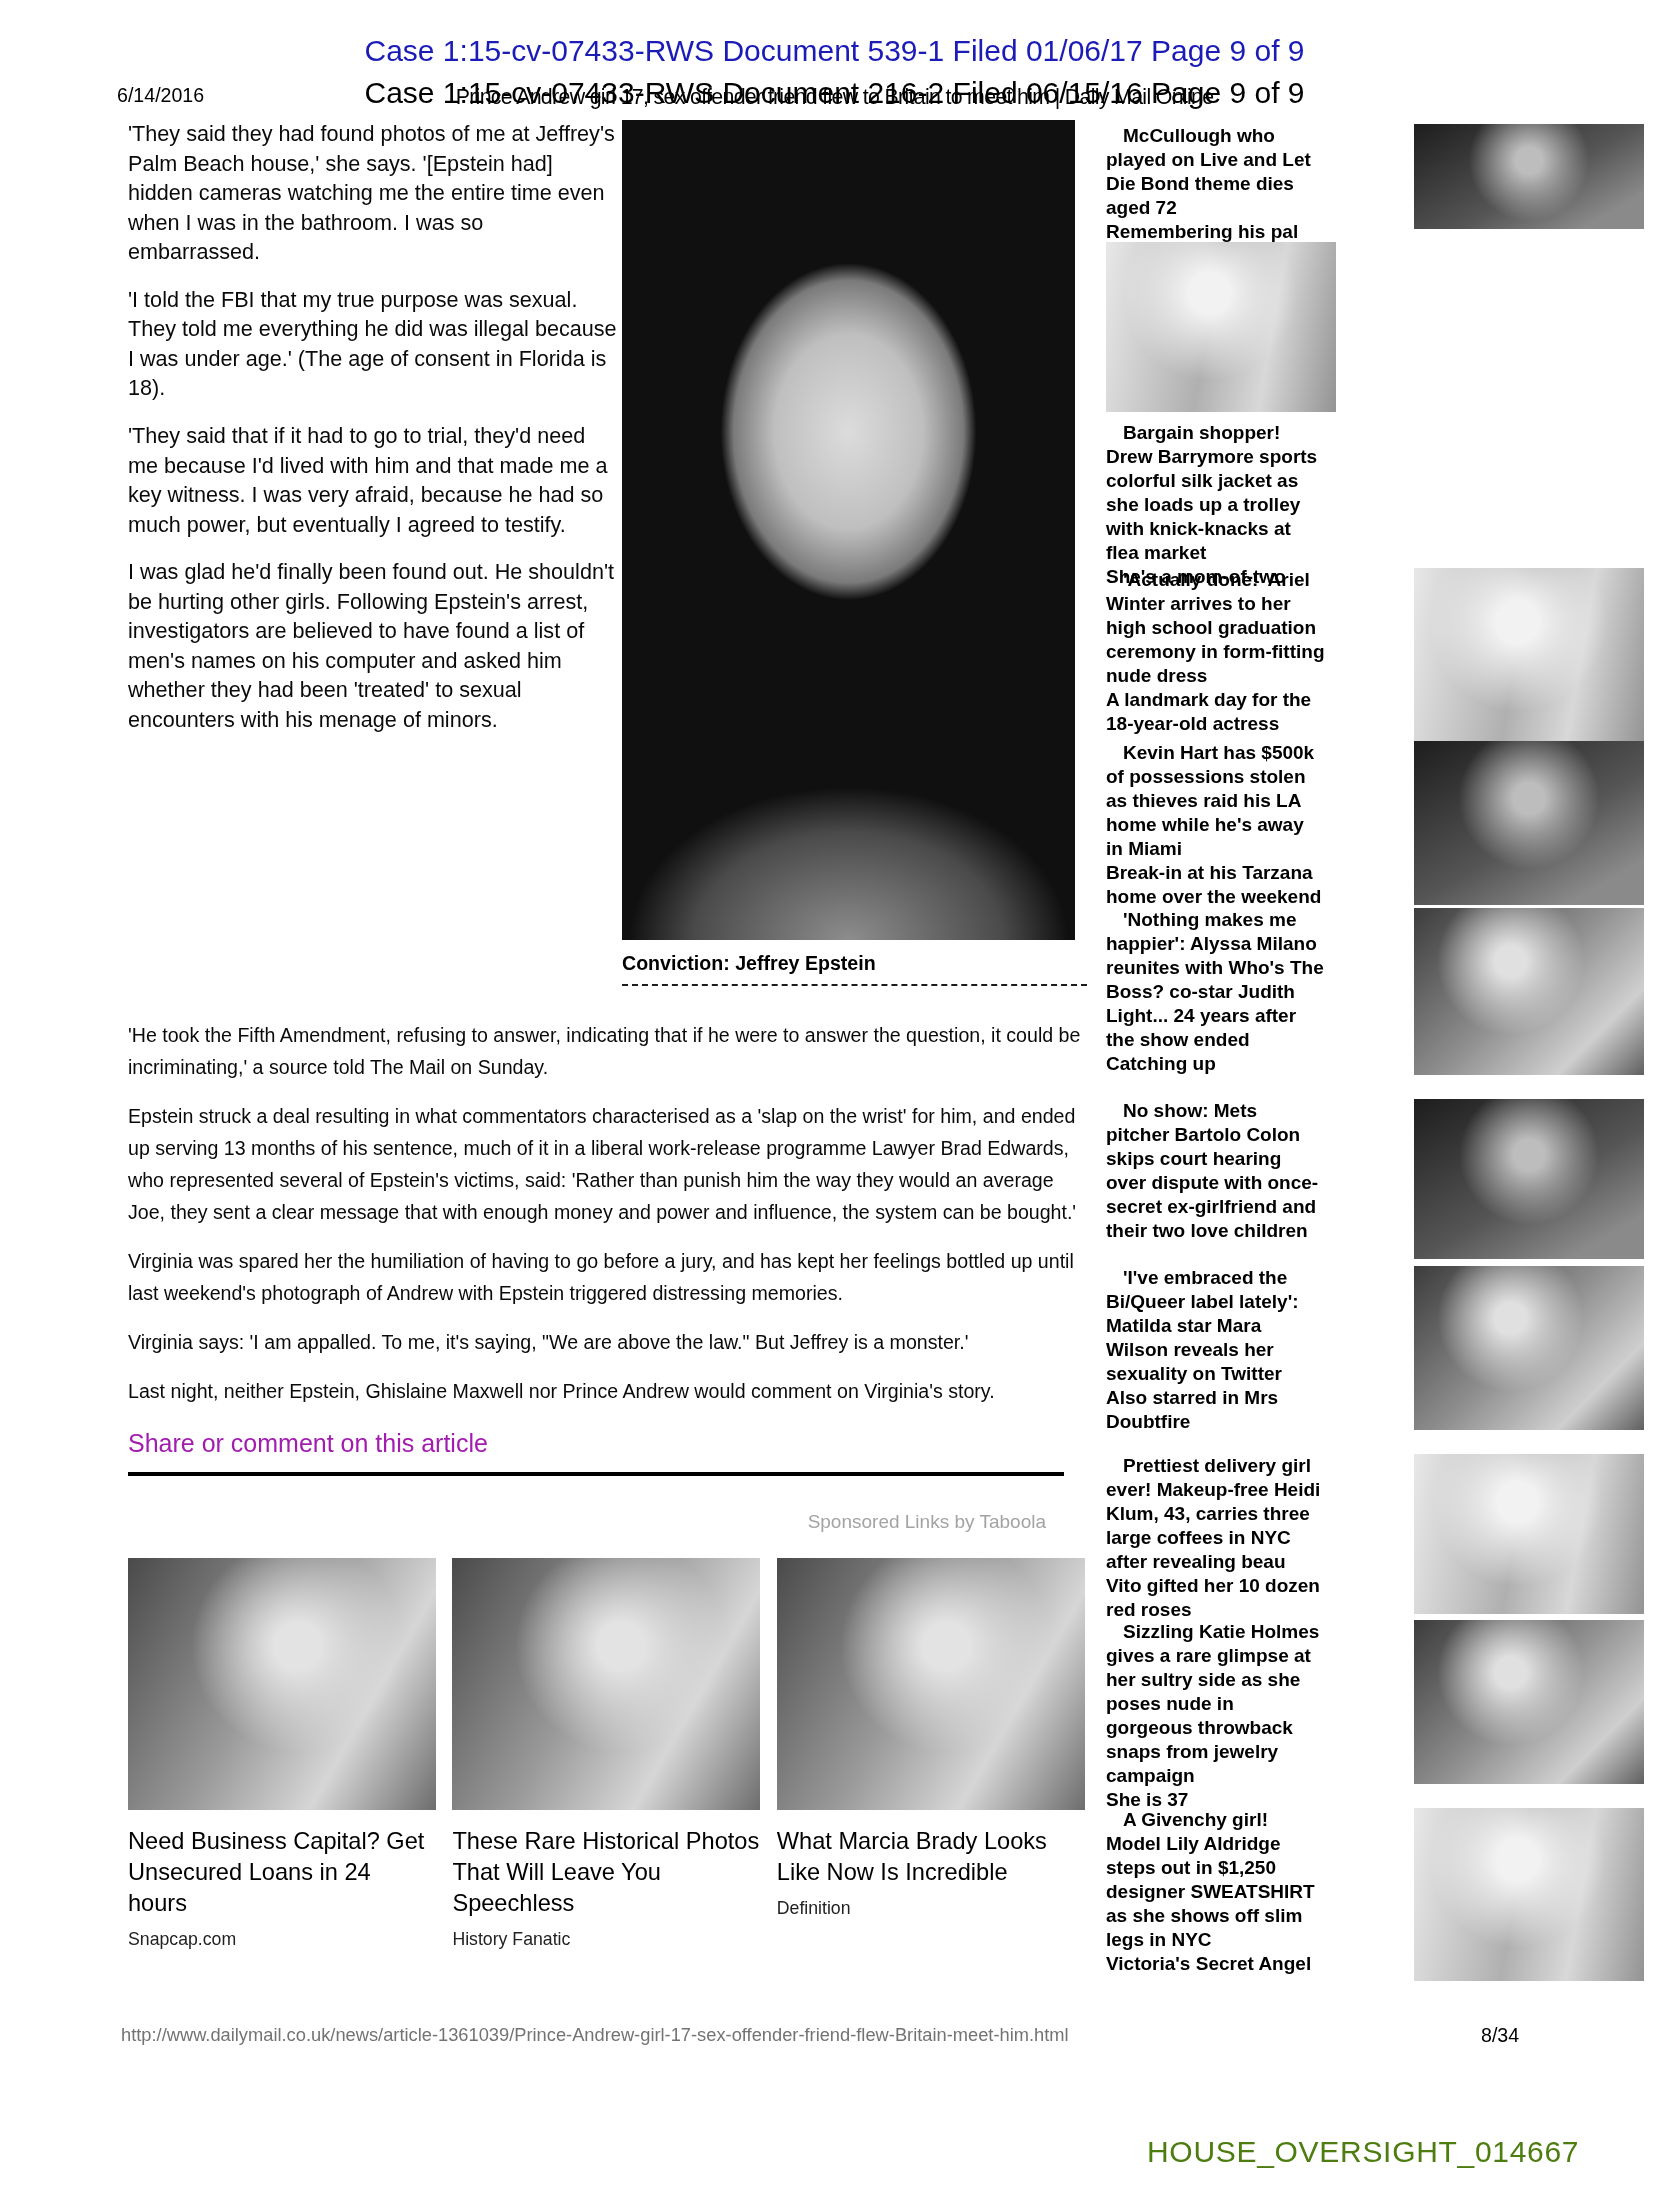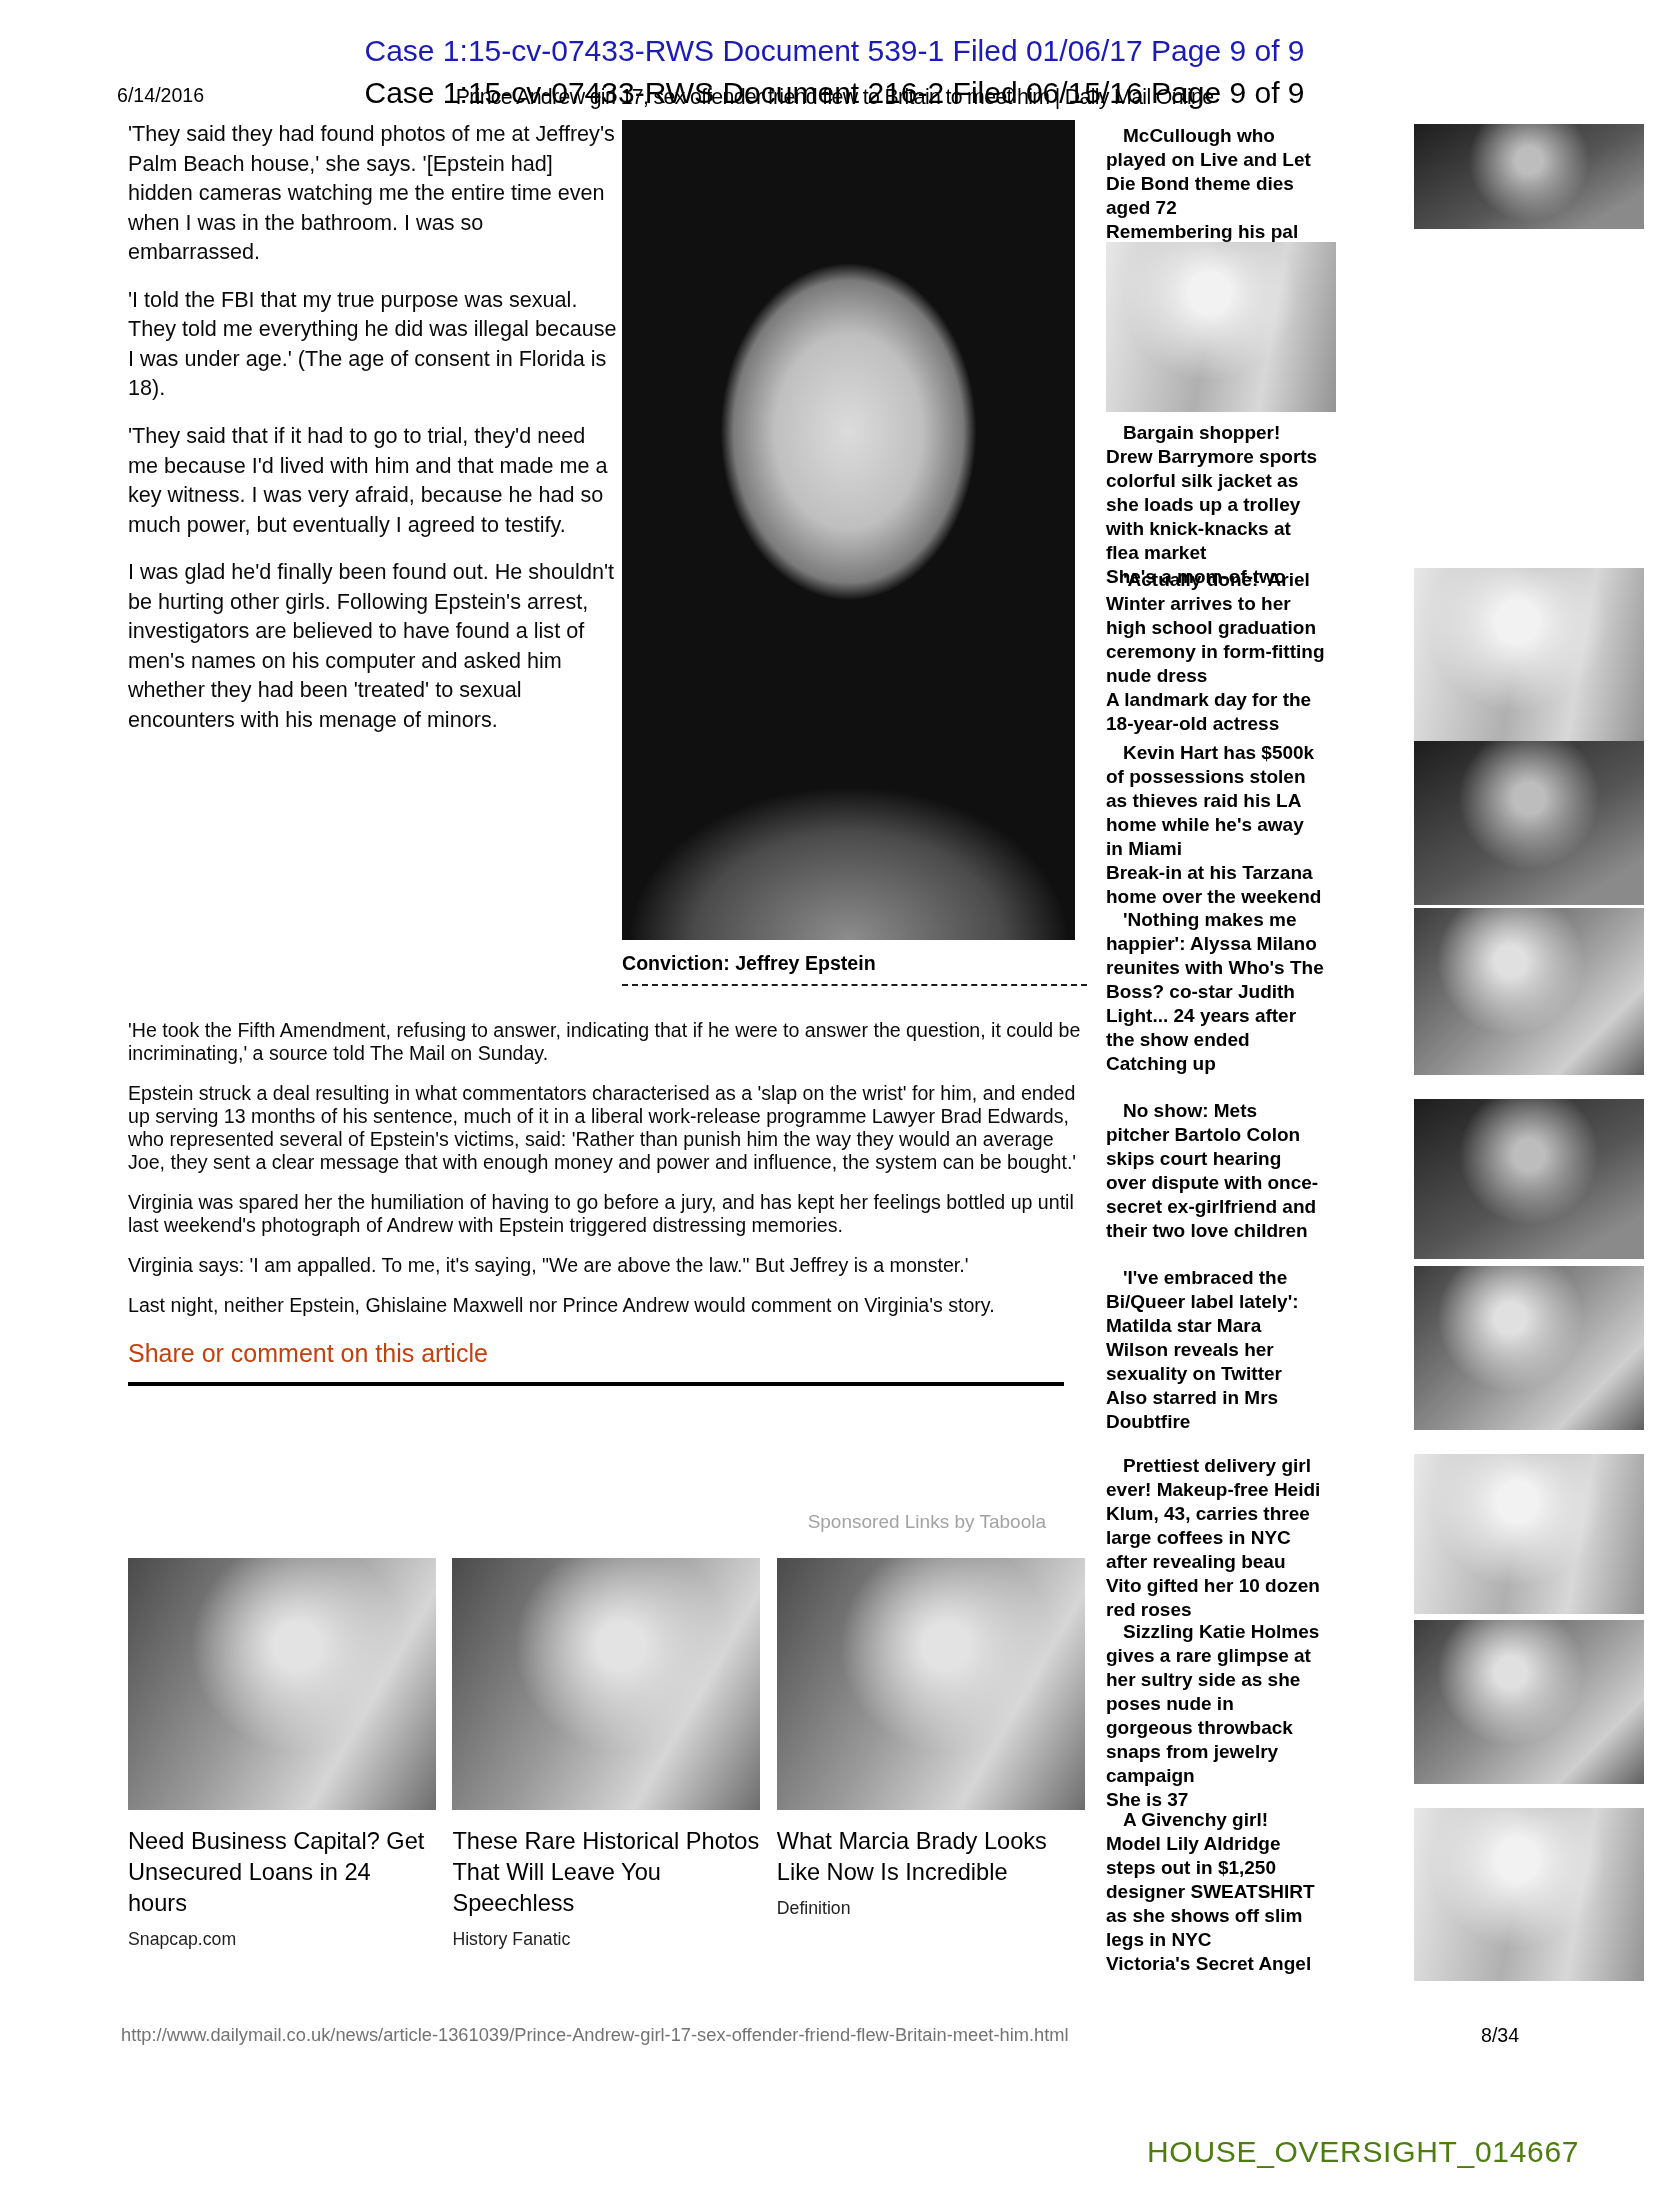--- a/index.html
+++ b/index.html
@@ -32,22 +32,22 @@
     width:453px; height:820px;
     background:
       radial-gradient(ellipse 164px 216px at 50% 38%, #dcdcdc 0%, #bfbfbf 45%, #7a7a7a 70%, rgba(0,0,0,0) 78%),
       radial-gradient(ellipse 281px 196px at 50% 100%, #8d8d8d 0%, #4a4a4a 55%, rgba(0,0,0,0) 78%),
       #101010;
   }
   .photo-caption{ margin-top:12px; font-size:19.6px; font-weight:700; color:#000; }
   .photo-divider{ margin-top:9.2px; width:465px; border-top:2.6px dashed #1c1c1c; }
   
   .body-block{ position:absolute; top:1019px; left:128px; width:959px; }
-  .body-block p{ margin:0 0 17px 0; font-size:19.6px; line-height:23px; }
-  .share-head{ margin-top:22px; font-size:25px; color:#c2410c; }
+  .body-block p{ margin:0 0 17px 0; font-size:19.6px; line-height:32px; }
+  .share-head{ margin-top:22px; font-size:25px; color:#a21caf; }
   .share-rule{ margin-top:14.4px; width:936px; height:3.3px; background:#000; }
   
   .sponsored{ position:absolute; top:1511px; left:128px; width:956px; }
   .sp-label{ text-align:right; padding-right:38px; font-size:19px; color:#a3a3a3; }
   .sp-row{ display:flex; gap:16.4px; margin-top:25px; }
   .sp-card{ width:308px; flex:none; }
   .sp-thumb{
     width:308px; height:252px;
     background:
       radial-gradient(circle at 55% 35%, #e3e3e3 0 10%, rgba(0,0,0,0) 45%),

